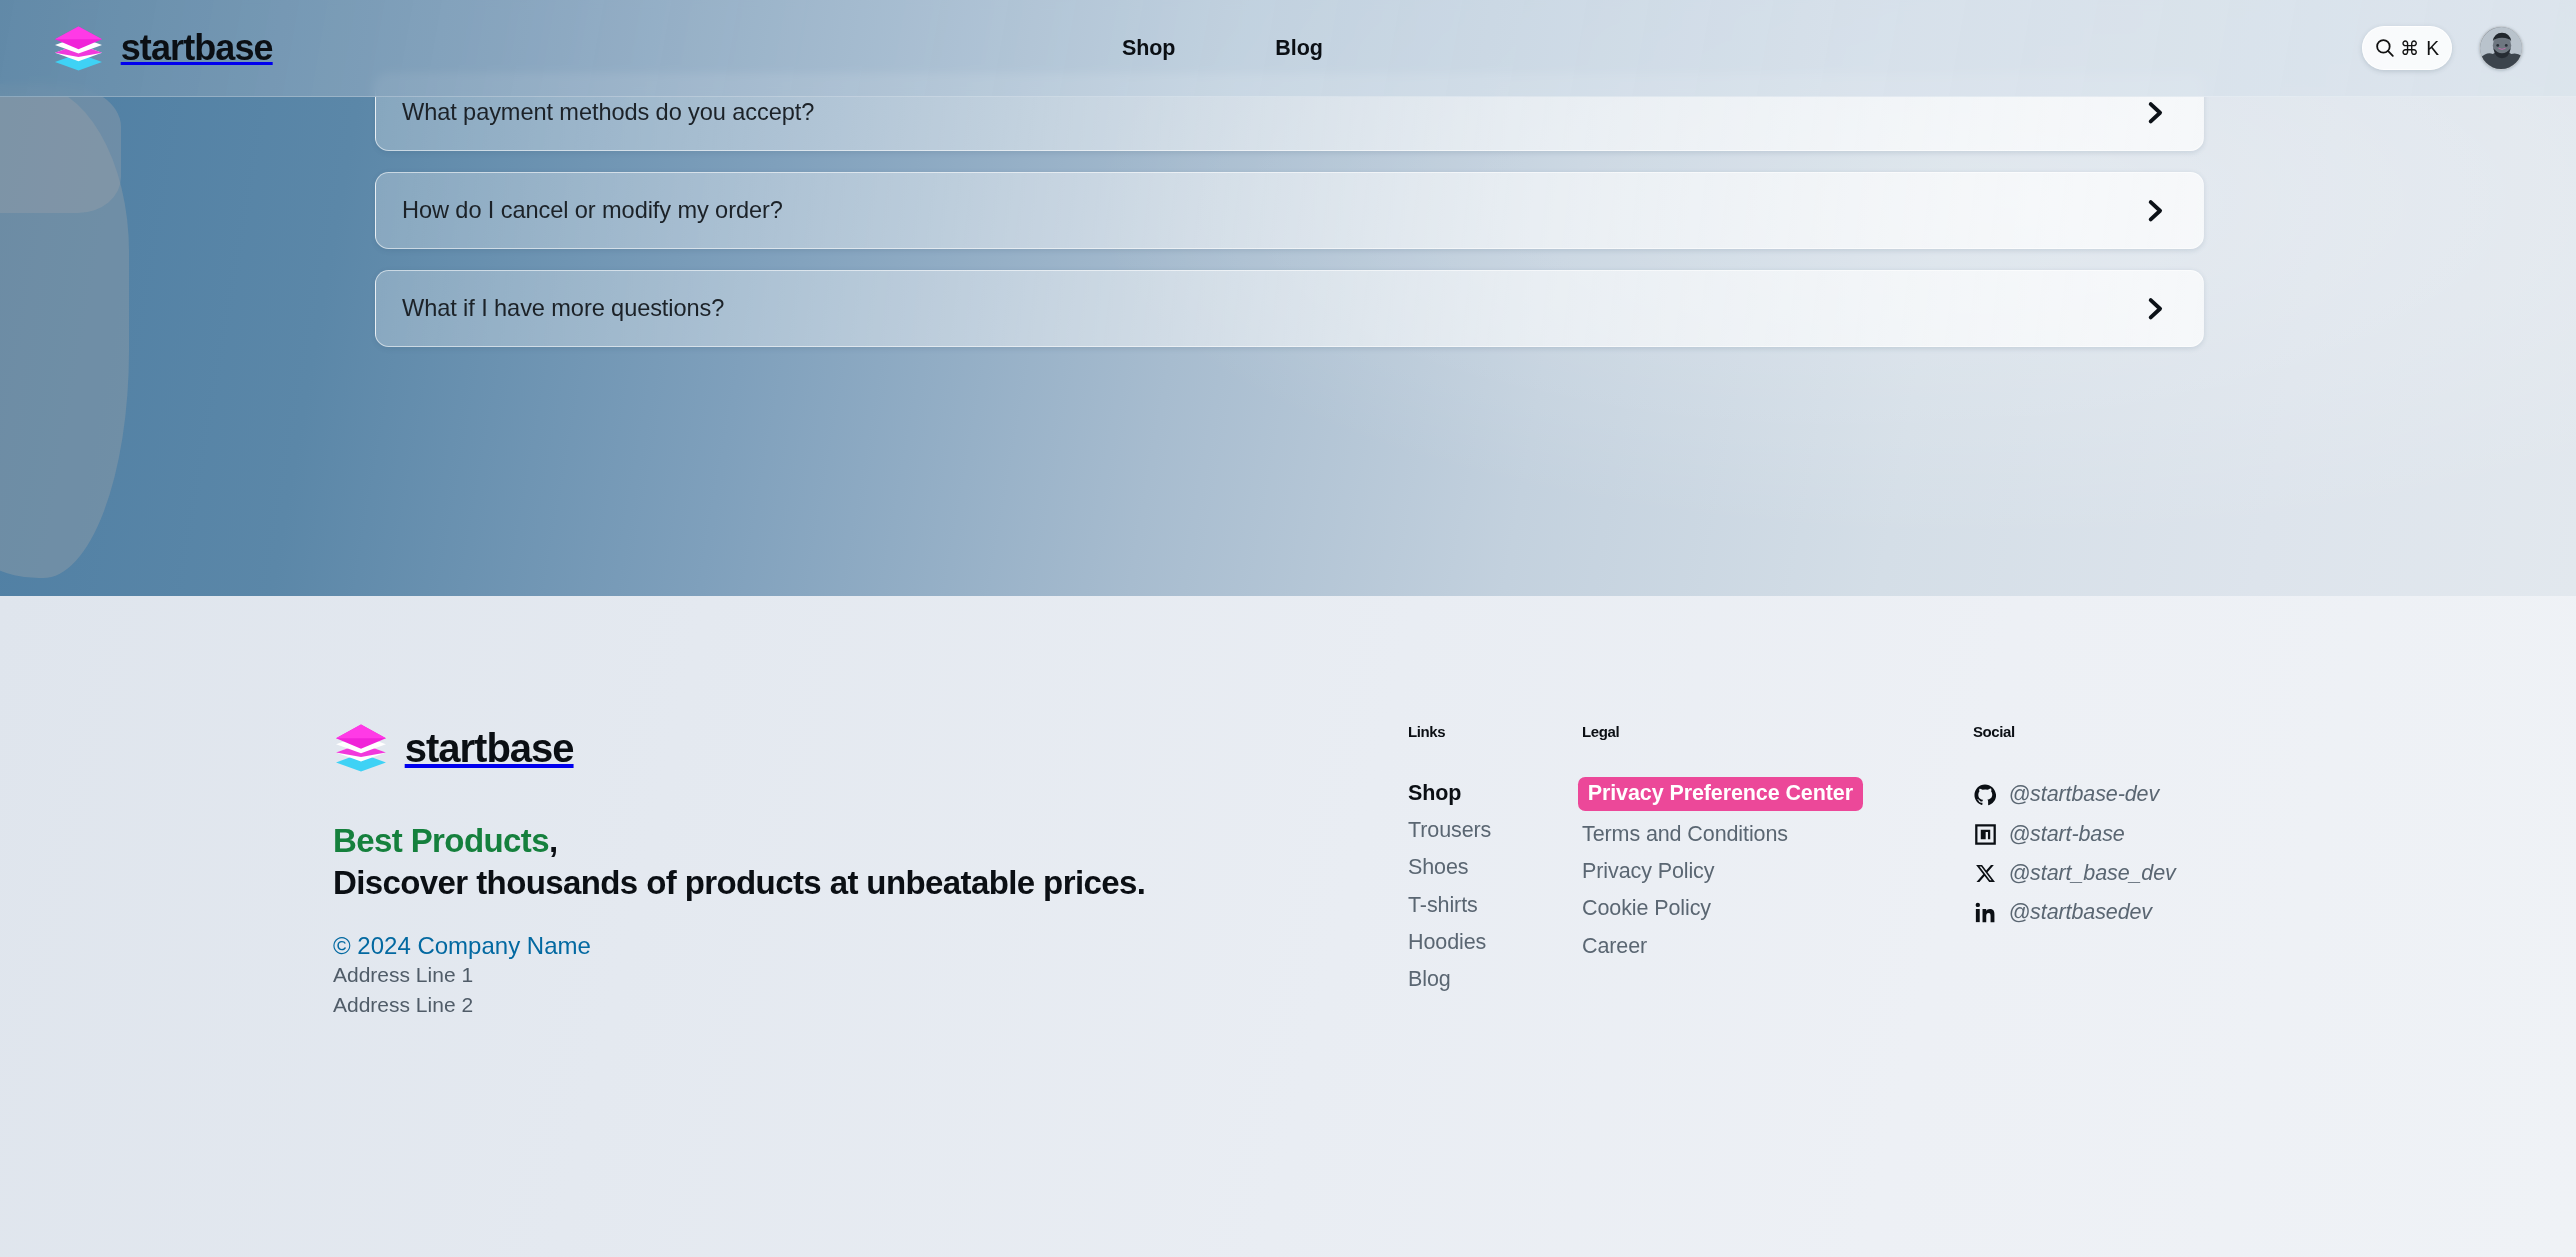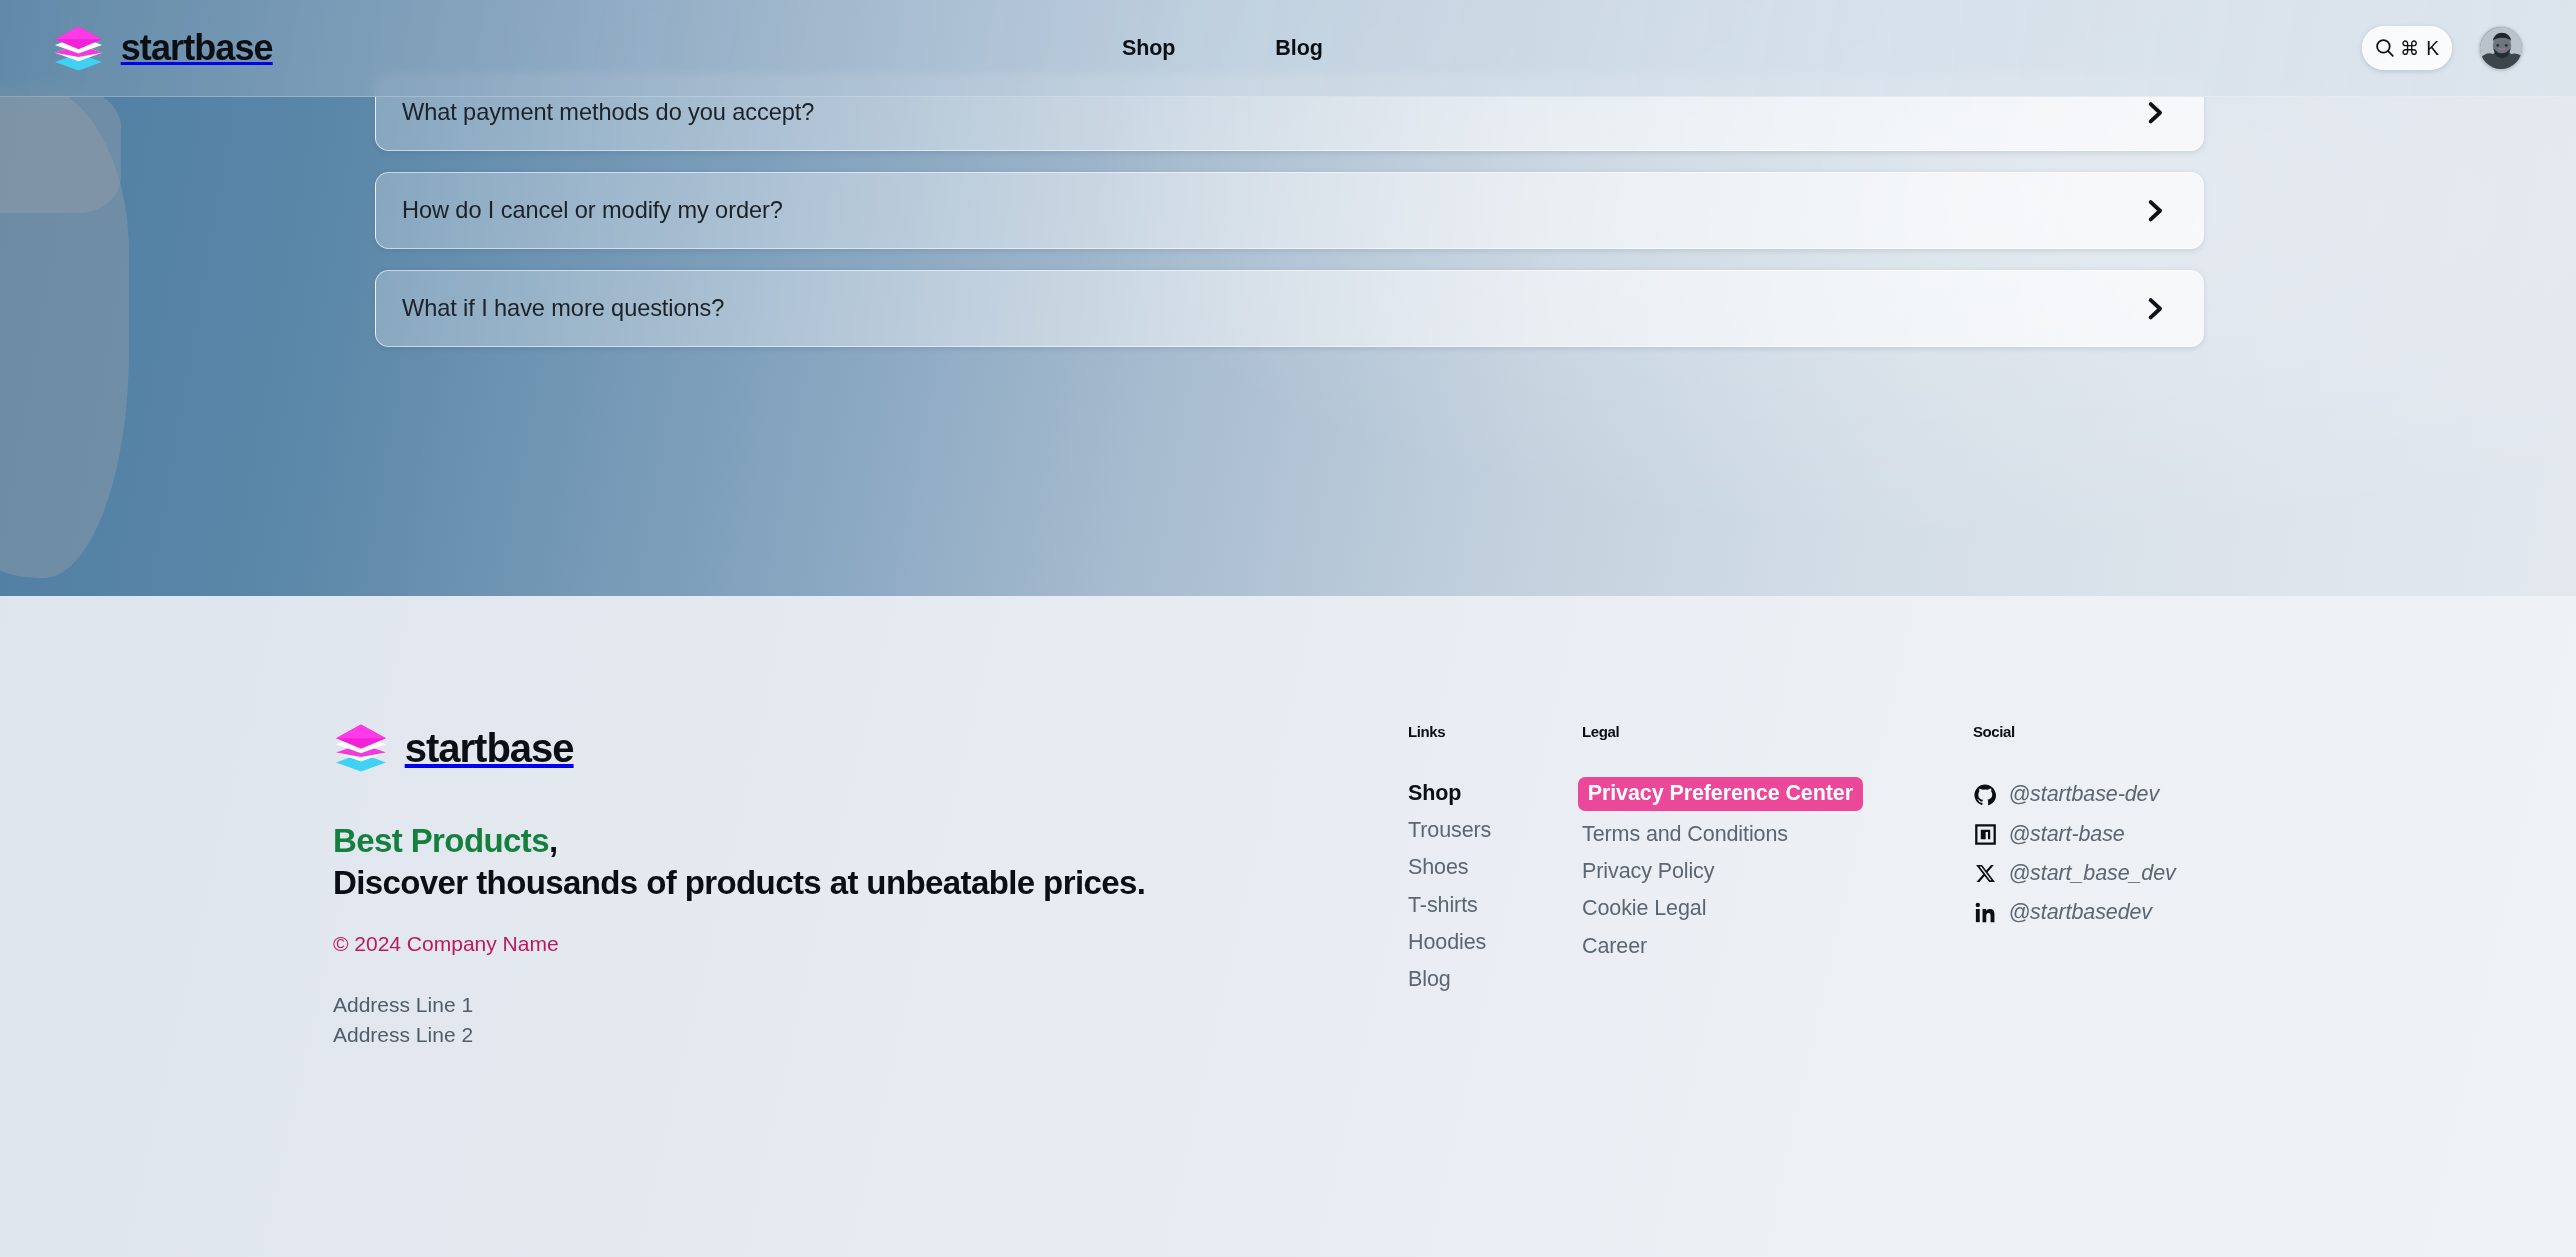--- a/index.html
+++ b/index.html
@@ -257,24 +257,23 @@
     font-weight: 700;
     line-height: 1.26;
     letter-spacing: -0.6px;
     color: #0b0f14;
     max-width: 952px;
     margin-bottom: 29px;
   }
   .f-tagline .accent { color: #15803d; }
 
   .f-copy {
-    font-size: 21px;
-    color: #be185d;
+    font-size: 24px;
+    color: #0369a1;
     font-weight: 400;
-    margin-bottom: 34px;
   }
   .f-address-line {
     font-size: 21px;
     color: #505c68;
     font-weight: 400;
     line-height: 1.42;
   }
 
   
   .f-col {
@@ -477,21 +476,21 @@
       <a class="f-link" href="#">Blog</a>
     </div>
 
     <div class="f-col f-col-legal">
       <div class="f-col-title">Legal</div>
       <div style="padding:2.1px 0 4.3px 0;">
         <a class="f-link highlight" href="#">Privacy Preference Center</a>
       </div>
       <a class="f-link" href="#">Terms and Conditions</a>
       <a class="f-link" href="#">Privacy Policy</a>
-      <a class="f-link" href="#">Cookie Legal</a>
+      <a class="f-link" href="#">Cookie Policy</a>
       <a class="f-link" href="#">Career</a>
     </div>
 
     <div class="f-col f-col-social">
       <div class="f-col-title">Social</div>
 
       <a class="f-social-row" href="#">
         <span class="f-social-icon">
           <svg width="22" height="22" viewBox="0 0 24 24" fill="currentColor">
             <path d="M12 .5C5.6.5.5 5.6.5 12c0 5.1 3.3 9.4 7.9 10.9.6.1.8-.25.8-.55v-2c-3.2.7-3.9-1.4-3.9-1.4-.5-1.3-1.3-1.7-1.3-1.7-1.1-.7.1-.7.1-.7 1.2.1 1.8 1.2 1.8 1.2 1 1.8 2.7 1.3 3.4 1 .1-.8.4-1.3.7-1.6-2.6-.3-5.3-1.3-5.3-5.8 0-1.3.5-2.3 1.2-3.1-.1-.3-.5-1.5.1-3.1 0 0 1-.3 3.3 1.2a11.4 11.4 0 0 1 6 0C17.6 4.7 18.6 5 18.6 5c.6 1.6.2 2.8.1 3.1.8.8 1.2 1.8 1.2 3.1 0 4.5-2.7 5.5-5.3 5.8.4.4.8 1.1.8 2.2v3.3c0 .3.2.65.8.55 4.6-1.5 7.9-5.8 7.9-10.9C23.5 5.6 18.4.5 12 .5z"></path>

